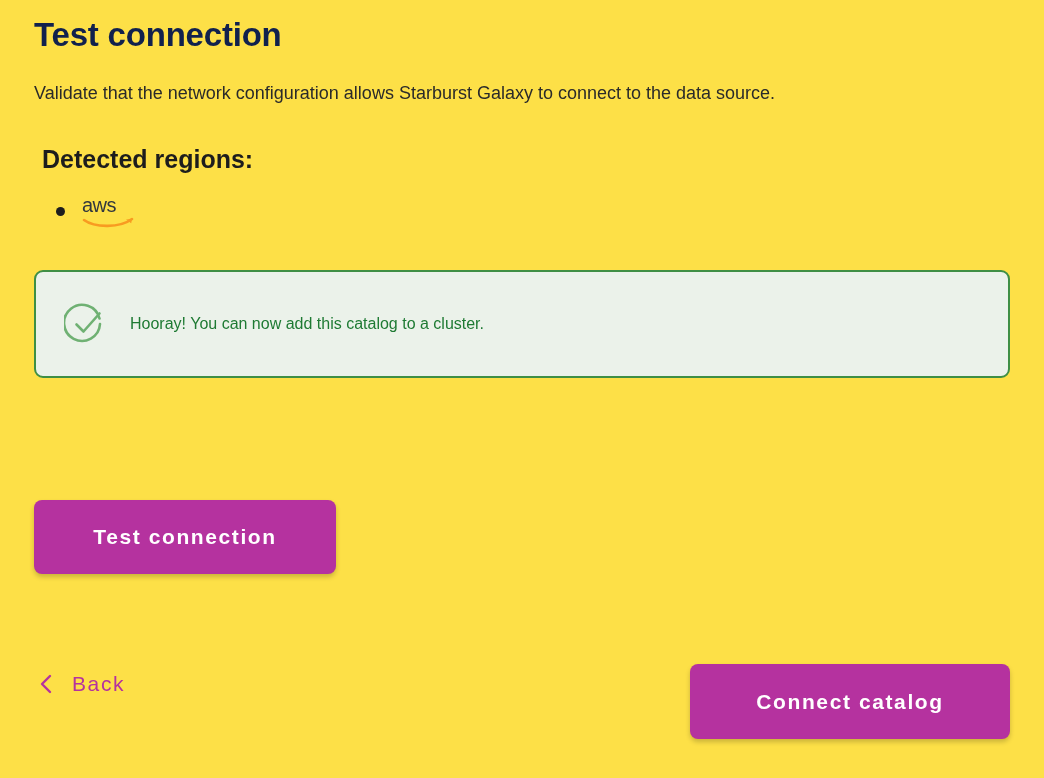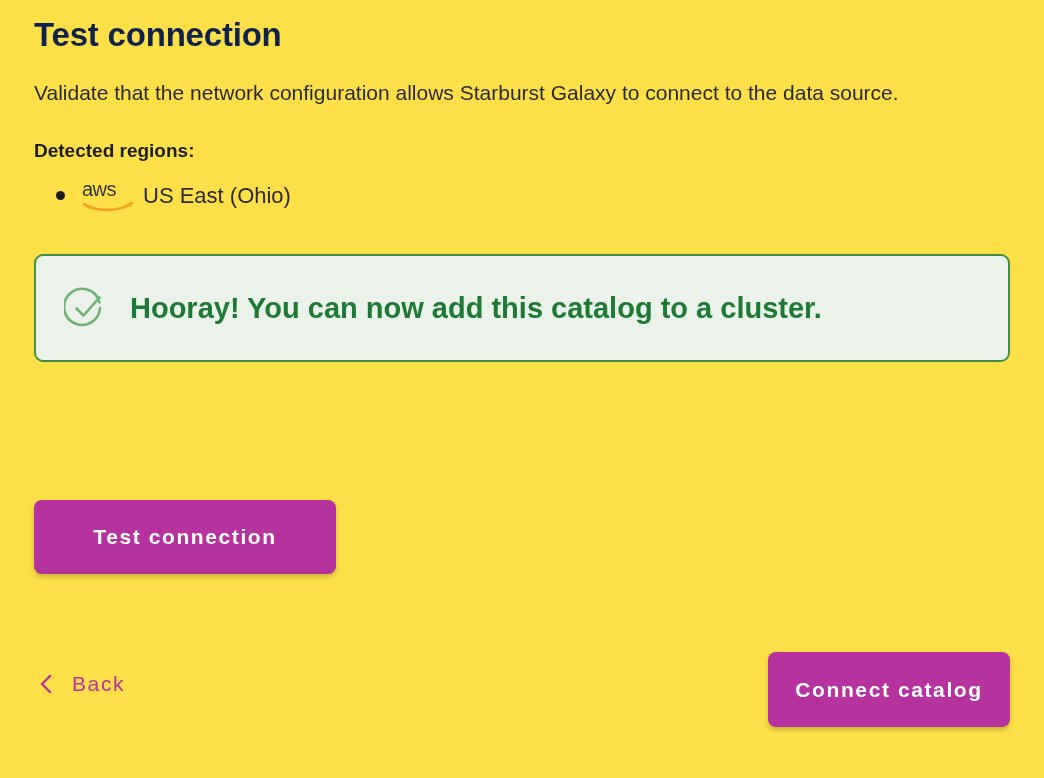--- a/index.html
+++ b/index.html
@@ -33,31 +33,31 @@
     font-size: 33px;
     line-height: 42px;
     font-weight: 700;
     letter-spacing: -0.2px;
     color: #11214D;
   }
 
   .description {
     margin: 0;
     padding-top: 20px;
-    font-size: 21px;
+    font-size: 18px;
     line-height: 34px;
     font-weight: 400;
     color: #2a2a2a;
     max-width: 960px;
   }
 
   .detected-label {
-    margin: 0;
+    margin: 8px;
     padding-top: 29px;
-    font-size: 19px;
+    font-size: 25px;
     line-height: 24px;
     font-weight: 700;
     color: #1d1d1d;
   }
 
   .region-list {
     margin: 0;
     padding: 16px 0 0 48px;
     list-style: none;
   }
@@ -106,24 +106,24 @@
     width: 976px;
   }
   .alert-icon {
     flex: 0 0 auto;
     width: 42px;
     height: 42px;
     margin-right: 24px;
   }
   .alert-icon svg { display: block; }
   .alert-text {
-    font-size: 29px;
+    font-size: 16px;
     line-height: 30px;
     color: #1E7A33;
-    font-weight: 700;
+    font-weight: 400;
   }
 
   .btn {
     border: none;
     outline: none;
     cursor: pointer;
     background: #B5329F;
     color: #ffffff;
     font-family: "Liberation Sans", sans-serif;
     font-weight: 700;
@@ -175,22 +175,22 @@
   .back-label {
     font-size: 21px;
     font-weight: 400;
     letter-spacing: 1.6px;
     color: #B5329F;
   }
 
   .connect-catalog-btn {
     position: absolute;
     right: 0;
-    top: 0;
-    width: 242px;
+    top: 12px;
+    width: 320px;
     height: 75px;
   }
 </style>
 </head>
 <body>
 
 <div class="panel">
 
   <h1 class="page-title">Test connection</h1>
 
@@ -200,21 +200,20 @@
 
   <ul class="region-list">
     <li class="region-item">
       <span class="aws-logo">
         <svg width="54" height="34" viewBox="0 0 54 34" xmlns="http://www.w3.org/2000/svg">
           <text x="0" y="17" font-family="Liberation Sans, sans-serif" font-size="20" font-weight="400" fill="#32373E" letter-spacing="-0.5">aws</text>
           <path d="M2 25 C13 33, 38 33, 50 24" stroke="#F89B21" stroke-width="2.6" fill="none" stroke-linecap="round"></path>
           <path d="M50 24 L44 24.6 L49.2 28.2 Z" fill="#F89B21"></path>
         </svg>
       </span>
-      <span class="region-name">US East (Ohio)</span>
     </li>
   </ul>
 
   <div class="alert">
     <span class="alert-icon">
       <svg width="42" height="42" viewBox="0 0 42 42" xmlns="http://www.w3.org/2000/svg">
         <path d="M35.5 15.5 A18 18 0 1 0 36 21" stroke="#6FB173" stroke-width="2.6" fill="none" stroke-linecap="round"></path>
         <path d="M12.5 21.5 L19.5 28.5 L35.5 10.5" stroke="#6FB173" stroke-width="2.6" fill="none" stroke-linecap="round" stroke-linejoin="round"></path>
       </svg>
     </span>

